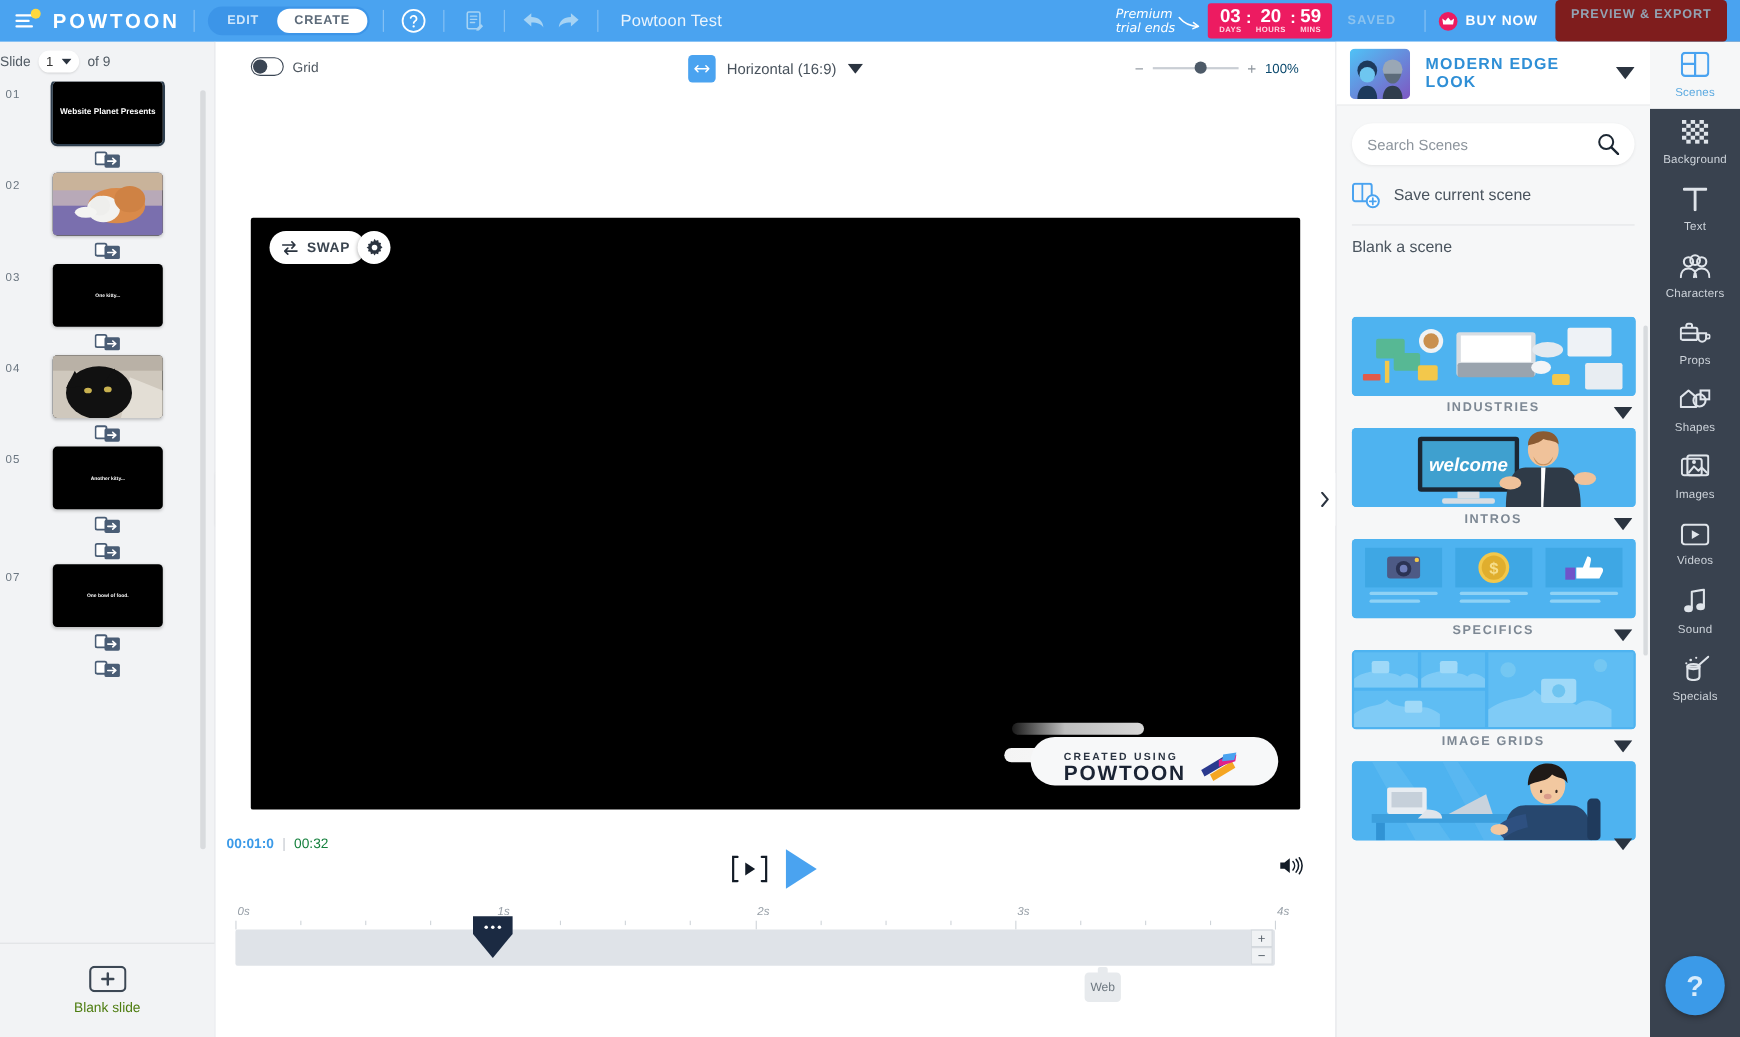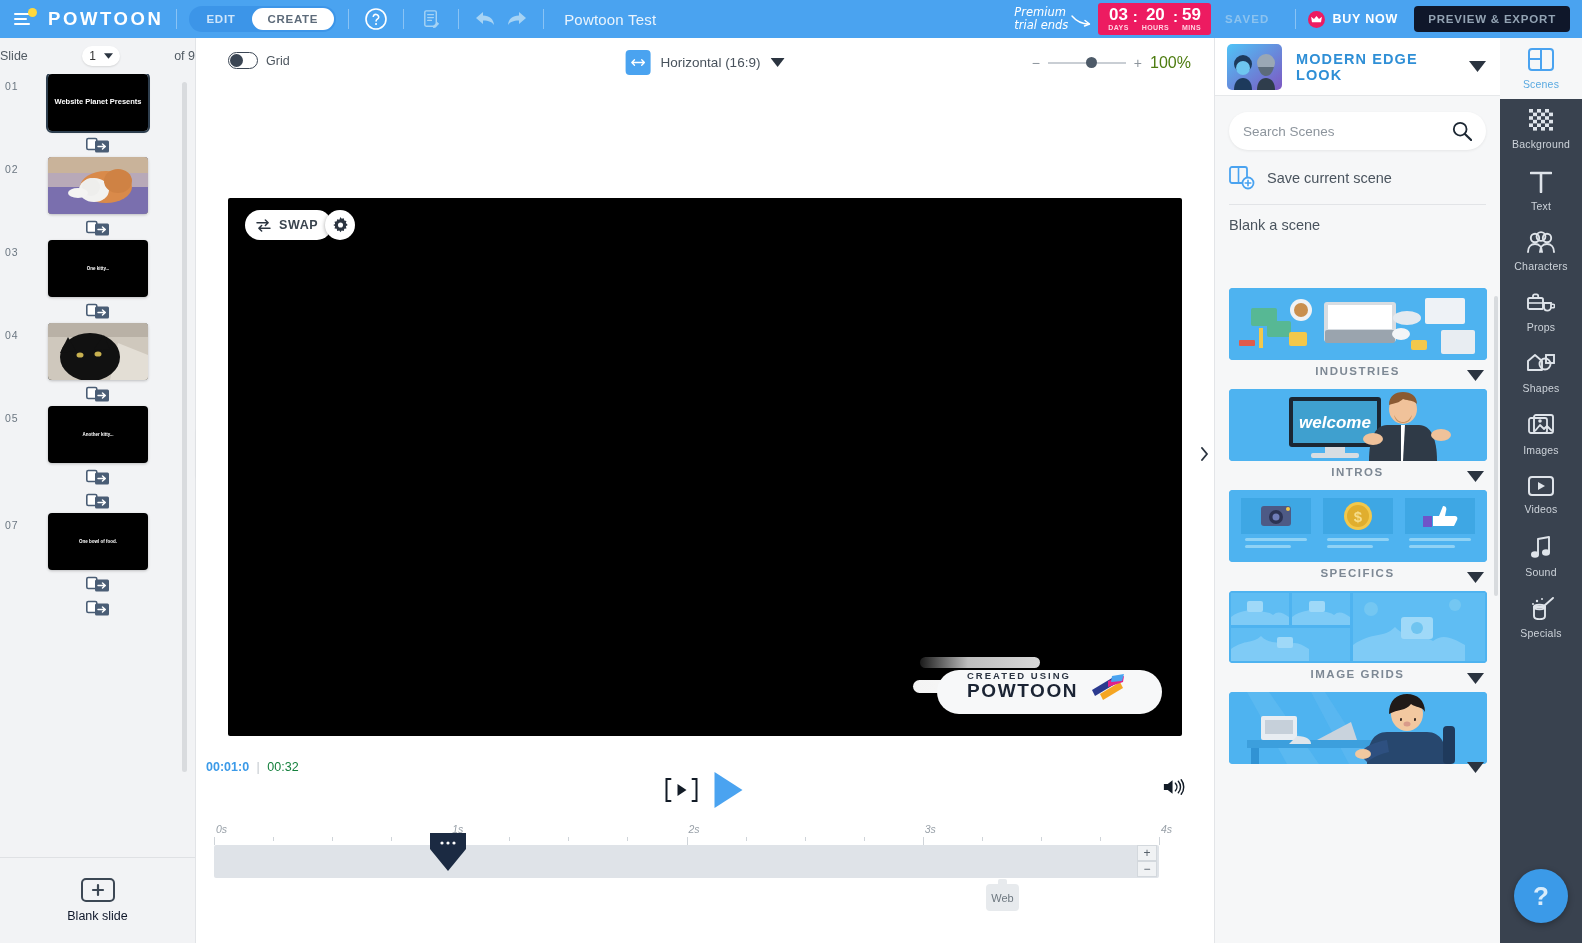--- a/index.html
+++ b/index.html
@@ -48,49 +48,49 @@
   .timer { background: #ed1b61; border-radius: 3px; display: flex; height: 32px; align-items: center;
            padding: 0 6px; margin-left: 6px; }
   .tcell { text-align: center; padding: 0 4px; }
   .tnum { color: #fff; font-size: 17px; font-weight: bold; line-height: 17px; }
   .tlab { color: #ffd2e0; font-size: 7px; font-weight: bold; letter-spacing: 0.4px; line-height: 9px; }
   .tcolon { color: #fff; font-size: 15px; font-weight: bold; padding-bottom: 6px; }
   .saved { color: #8cc3ef; font-size: 11.5px; font-weight: bold; letter-spacing: 1.1px; margin: 0 14px; }
   .crown { width: 17px; height: 17px; border-radius: 50%; background: #ed1b61; display: flex;
            align-items: center; justify-content: center; margin-right: 7px; }
   .buynow { color: #fff; font-size: 12.5px; font-weight: bold; letter-spacing: 0.8px; cursor: pointer; }
-  .pexport { background: #0f172a; color: #93a3b3; font-size: 11.5px; font-weight: bold; letter-spacing: 0.8px;
-             border-radius: 4px; height: 26px; line-height: 26px; padding: 0 14px; margin: 0 12px 0 16px;
+  .pexport { background: #7f1d1d; color: #93a3b3; font-size: 11.5px; font-weight: bold; letter-spacing: 0.8px;
+             border-radius: 4px; height: 38px; line-height: 26px; padding: 0 14px; margin: 0 12px 0 16px;
              cursor: pointer; }
 
   
   .slides-panel {
     position: absolute; top: 38px; left: 0; width: 196px; height: 905px;
     background: #f2f3f5; border-right: 1px solid #e2e4e7;
   }
-  .slide-head { height: 36px; display: flex; align-items: center; justify-content: space-between;
+  .slide-head { height: 36px; display: flex; align-items: center; justify-content: flex-start;
                 font-size: 12.5px; color: #515a63; gap: 7px; }
   .slide-sel { background: #fff; border-radius: 11px; height: 20px; display: flex; align-items: center;
                padding: 0 7px; gap: 8px; font-size: 12px; color: #333; cursor: pointer;
                box-shadow: 0 1px 2px rgba(0,0,0,0.12); }
   .slides-scroll { position: absolute; top: 36px; left: 0; width: 196px; height: 800px; overflow: hidden; }
   .srow { position: relative; margin-bottom: 2px; }
   .snum { position: absolute; left: 5px; top: 6px; font-size: 10.5px; color: #6b7681; letter-spacing: 1px; }
   .sthumb { margin-left: 48px; width: 100px; height: 57px; border-radius: 4px; overflow: hidden;
             background: #000; cursor: pointer; position: relative;
             box-shadow: 0 1px 3px rgba(0,0,0,0.22); }
   .sthumb.sel { outline: 2px solid #2e3e4e; }
   .sthumb .stext { position: absolute; inset: 0; display: flex; align-items: center; justify-content: center;
                    color: #fff; font-weight: bold; text-align: center; padding: 0 5px; line-height: 1.15; }
   .trans { height: 24px; display: flex; align-items: center; justify-content: center; }
   .trans-ic { cursor: pointer; }
   .slides-bottom { position: absolute; bottom: 0; left: 0; width: 195px; height: 86px; background: #f2f3f5;
                    border-top: 1px solid #dfe1e4; display: flex; flex-direction: column;
                    align-items: center; justify-content: center; gap: 7px; }
-  .blank-lab { font-size: 12.5px; color: #0f172a; }
+  .blank-lab { font-size: 12.5px; color: #4d7c0f; }
   .rail-scrollbar { position: absolute; right: 8px; top: 44px; width: 5px; height: 690px;
                     background: #d9dbde; border-radius: 3px; }
   .collapse-tab { position: absolute; left: 196px; top: 430px; width: 20px; height: 48px;
                   background: #f2f3f5; border-radius: 0 4px 4px 0; display: flex; align-items: center;
                   justify-content: center; cursor: pointer; box-shadow: 1px 0 3px rgba(0,0,0,0.10); }
 
   
   .stage { position: absolute; top: 38px; left: 196px; width: 1018px; height: 905px; background: #fff; }
   .stage-bar { height: 50px; position: relative; }
   .grid-toggle { position: absolute; left: 32px; top: 14px; display: flex; align-items: center; gap: 8px;
@@ -103,39 +103,39 @@
   .ratio-ctl { position: absolute; left: 50%; transform: translateX(-50%); top: 12px;
                display: flex; align-items: center; gap: 10px; cursor: pointer; }
   .ratio-ic { width: 25px; height: 25px; border-radius: 4px; background: #4aa3f0; display: flex;
               align-items: center; justify-content: center; }
   .ratio-lab { font-size: 13.5px; color: #48525c; }
   .zoom-ctl { position: absolute; right: 28px; top: 16px; display: flex; align-items: center; gap: 8px; }
   .zoom-track { width: 78px; height: 2px; background: #c9ced4; position: relative; }
   .zoom-knob { position: absolute; width: 11px; height: 11px; border-radius: 50%; background: #4d5a68;
                left: 38px; top: -5px; cursor: pointer; }
   .zoom-pm { color: #8d959d; font-size: 14px; cursor: pointer; }
-  .zoom-val { font-size: 16px; color: #4d7c0f; width: 36px; }
+  .zoom-val { font-size: 12px; color: #0c4a6e; width: 36px; }
 
   .canvas-wrap { position: absolute; top: 50px; left: 0; width: 1018px; height: 660px; }
   .canvas { position: absolute; left: 32px; top: 110px; width: 954px; height: 538px;
             background: #000; border-radius: 2px; overflow: hidden; }
   .swap-btn { position: absolute; left: 17px; top: 12px; height: 30px; background: #fff; border-radius: 16px;
               display: flex; align-items: center; padding: 0 14px 0 11px; gap: 8px; cursor: pointer;
               box-shadow: 0 1px 4px rgba(0,0,0,0.35); }
   .swap-lab { font-size: 12.5px; font-weight: bold; color: #3a444f; letter-spacing: 0.6px; }
   .gear-btn { position: absolute; left: 97px; top: 12px; width: 30px; height: 30px; border-radius: 50%;
               background: #fff; display: flex; align-items: center; justify-content: center;
               cursor: pointer; box-shadow: 0 1px 4px rgba(0,0,0,0.35); }
   .wm { position: absolute; right: 20px; bottom: 22px; width: 225px; height: 58px; }
   .wm-streak1 { position: absolute; right: 122px; top: 1px; width: 120px; height: 11px; border-radius: 6px;
                 background: linear-gradient(90deg,#1a1a1a,#bdbdbd 40%,#d8d8d8); }
   .wm-streak2 { position: absolute; left: -24px; top: 24px; width: 150px; height: 13px; border-radius: 7px;
                 background: linear-gradient(90deg,#f4f4f4,#fafafa); }
   .wm-pill { position: absolute; left: 0; top: 14px; width: 225px; height: 44px; background: #f7f8f9;
-             border-radius: 22px; display: flex; align-items: flex-start; }
+             border-radius: 22px; display: flex; align-items: flex-end; }
   .wm-tx { margin-left: 30px; }
   .wm-small { font-size: 9.5px; letter-spacing: 2px; color: #2b3442; font-weight: bold; }
   .wm-big { font-size: 19px; letter-spacing: 1.6px; color: #1b2434; font-weight: bold; line-height: 20px; }
   .wm-logo { margin-left: 8px; }
 
   
   .tl { position: absolute; top: 710px; left: 0; width: 1018px; height: 195px; }
   .tl-time { position: absolute; left: 10px; top: 12px; font-size: 12.5px; }
   .tl-cur { color: #3b9ae8; font-weight: bold; }
   .tl-div { color: #c3c8ce; margin: 0 4px; }

